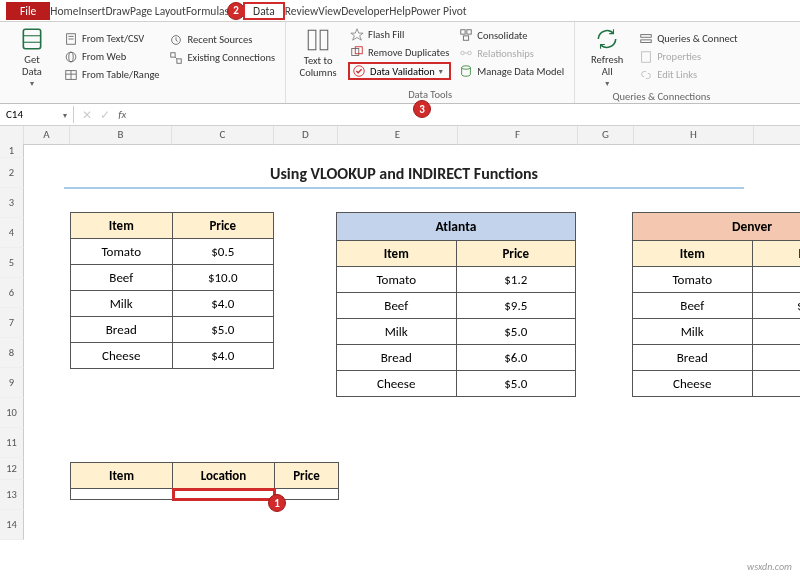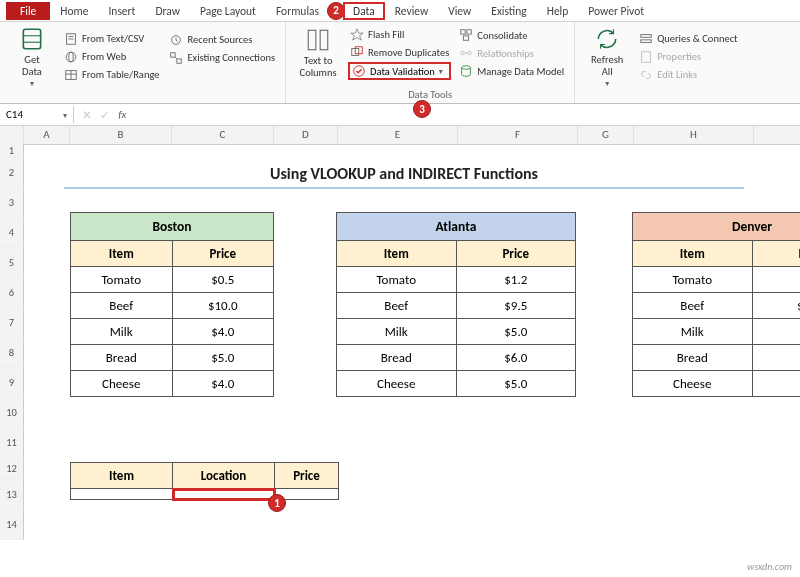--- a/index.html
+++ b/index.html
@@ -1,20 +1,20 @@
 <!DOCTYPE html>
 <html><head>
 <meta charset="utf-8">
 <style>
 * { box-sizing: border-box; margin: 0; padding: 0; font-family: "Segoe UI", Calibri, sans-serif; }
 body { background: #fff; width: 800px; height: 577px; overflow: hidden; font-size: 12px; }
 
 
 .menubar { display: flex; border-bottom: 1px solid #d0d0d0; height: 22px; align-items: center; padding-left: 6px; background: #fff; }
-.menubar .mi { padding: 2px 10px; font-size: 11.5px; color: #444; cursor: pointer; }
+.menubar .mi { padding: 2px 0; font-size: 11.5px; color: #444; cursor: pointer; }
 .menubar .file { color: #fff; background: #b91c1c; padding: 2px 14px; border-radius: 0; }
 .menubar .active-tab { border: 2px solid #d02a2a; padding: 0 8px; color: #333; font-weight: 500; }
 
 
 .ribbon { display: flex; border-bottom: 1px solid #bfbfbf; height: 82px; background: #fafafa; }
 .group { border-right: 1px solid #e0e0e0; padding: 4px 8px 2px 8px; display: flex; flex-direction: column; justify-content: space-between; }
 .group-body { display: flex; gap: 6px; }
 .group-label { text-align: center; font-size: 10.5px; color: #666; padding-top: 2px; }
 .bigbtn { display: flex; flex-direction: column; align-items: center; justify-content: center; width: 48px; text-align: center; font-size: 10.5px; color: #333; line-height: 1.1; gap: 2px; }
 .bigbtn svg { width: 26px; height: 26px; }
@@ -73,21 +73,21 @@
   <div class="mi file">File</div>
   <div class="mi">Home</div>
   <div class="mi">Insert</div>
   <div class="mi">Draw</div>
   <div class="mi">Page Layout</div>
   <div class="mi">Formulas</div>
   <span class="badge" style="position:static;margin-left:-2px;margin-right:-2px">2</span>
   <div class="mi active-tab">Data</div>
   <div class="mi">Review</div>
   <div class="mi">View</div>
-  <div class="mi">Existing</div>
+  <div class="mi">Developer</div>
   <div class="mi">Help</div>
   <div class="mi">Power Pivot</div>
 </div>
 
 <div class="ribbon">
   <div class="group">
     <div class="group-body">
       <div class="bigbtn">
         <svg viewBox="0 0 24 24">
             <rect x="4" y="3" width="16" height="18" rx="2" fill="none" stroke="#217346" stroke-width="1.5"></rect>
@@ -233,20 +233,21 @@
             <span>Properties</span>
           </div>
         <div class="smallbtn disabled">
             <svg viewBox="0 0 16 16">
               <path d="M6 10a3 3 0 0 1 0-6h2M10 6a3 3 0 0 1 0 6H8" fill="none" stroke="#bbb"></path>
             </svg>
             <span>Edit Links</span>
           </div>
       </div>
     </div>
+    <div class="group-label">Queries &amp; Connections</div>
   </div>
 </div>
 
 <div class="badge" style="left:413px; top:100px">3</div>
 
 <div class="fbar">
   <div class="namebox">
       <span>C14</span>
       <span class="chev">▾</span>
     </div>
@@ -290,23 +291,20 @@
     </div>
     <div class="canvas">
       <div class="title-main">Using VLOOKUP and INDIRECT Functions</div>
 
       <table class="tbl boston t-bos">
         <colgroup>
             <col class="c1">
             <col class="c2">
           </colgroup>
         <tbody>
-            <tr>
-              <th class="city" colspan="2">Boston</th>
-            </tr>
         <tr>
               <th class="hdr">Item</th>
               <th class="hdr">Price</th>
             </tr>
         <tr>
               <td>Tomato</td>
               <td>$0.5</td>
             </tr>
         <tr>
               <td>Beef</td>

